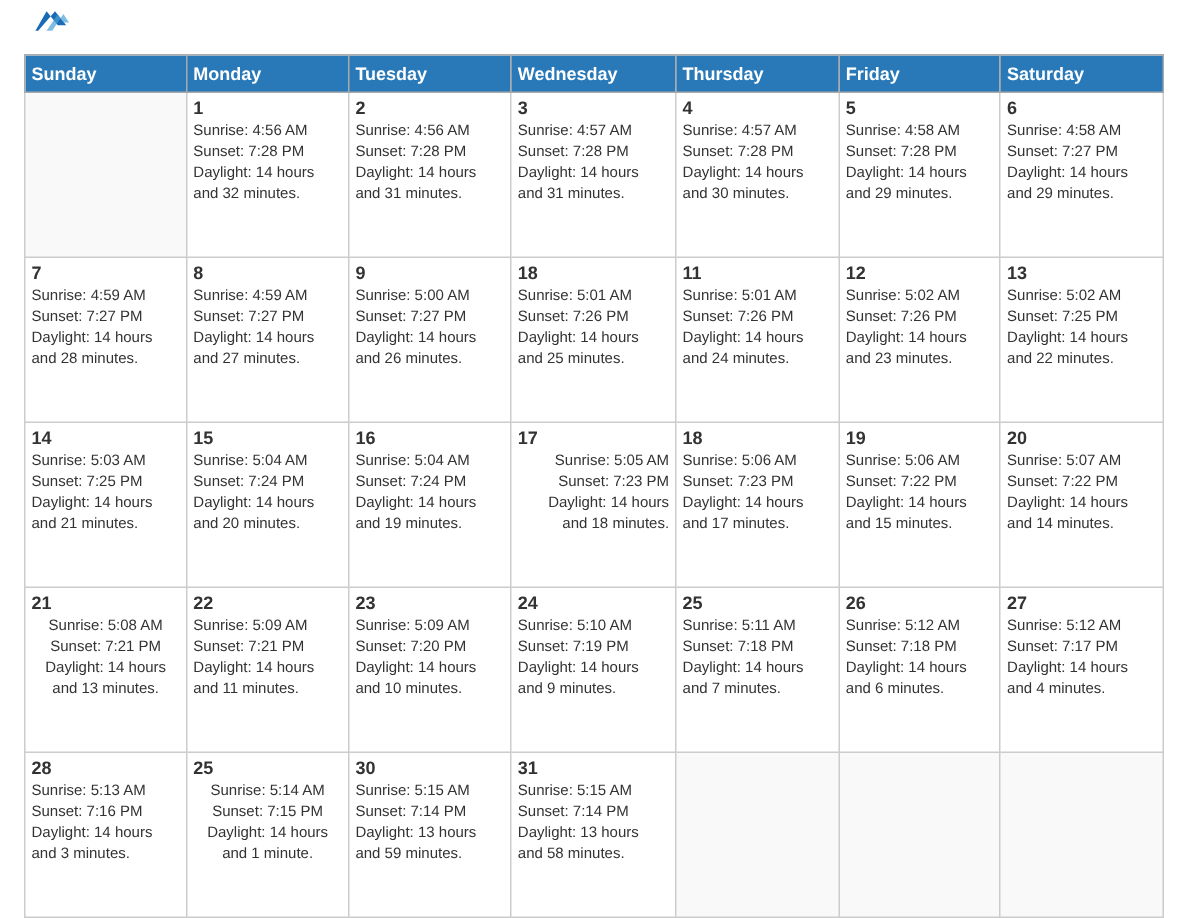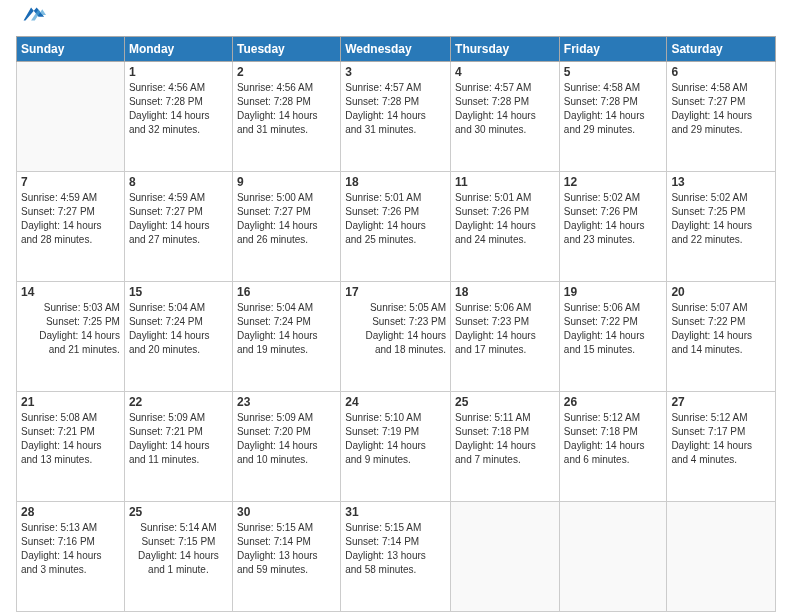--- a/index.html
+++ b/index.html
@@ -222,21 +222,21 @@
             <span class="day-num">13</span>
             <div class="cell-content" style="white-space: pre-line;">Sunrise: 5:02 AM
 Sunset: 7:25 PM
 Daylight: 14 hours
 and 22 minutes.</div>
           </td>
         </tr>
         <tr>
           <td>
             <span class="day-num">14</span>
-            <div class="cell-content" style="white-space: pre-line; text-align: right;">Sunrise: 5:03 AM
+            <div class="cell-content" style="white-space: pre-line;">Sunrise: 5:03 AM
 Sunset: 7:25 PM
 Daylight: 14 hours
 and 21 minutes.</div>
           </td>
           <td>
             <span class="day-num">15</span>
             <div class="cell-content" style="white-space: pre-line;">Sunrise: 5:04 AM
 Sunset: 7:24 PM
 Daylight: 14 hours
 and 20 minutes.</div>
@@ -273,21 +273,21 @@
             <span class="day-num">20</span>
             <div class="cell-content" style="white-space: pre-line;">Sunrise: 5:07 AM
 Sunset: 7:22 PM
 Daylight: 14 hours
 and 14 minutes.</div>
           </td>
         </tr>
         <tr>
           <td>
             <span class="day-num">21</span>
-            <div class="cell-content" style="white-space: pre-line;">Sunrise: 5:08 AM
+            <div class="cell-content" style="white-space: pre-line; text-align: center;">Sunrise: 5:08 AM
 Sunset: 7:21 PM
 Daylight: 14 hours
 and 13 minutes.</div>
           </td>
           <td>
             <span class="day-num">22</span>
             <div class="cell-content" style="white-space: pre-line;">Sunrise: 5:09 AM
 Sunset: 7:21 PM
 Daylight: 14 hours
 and 11 minutes.</div>

